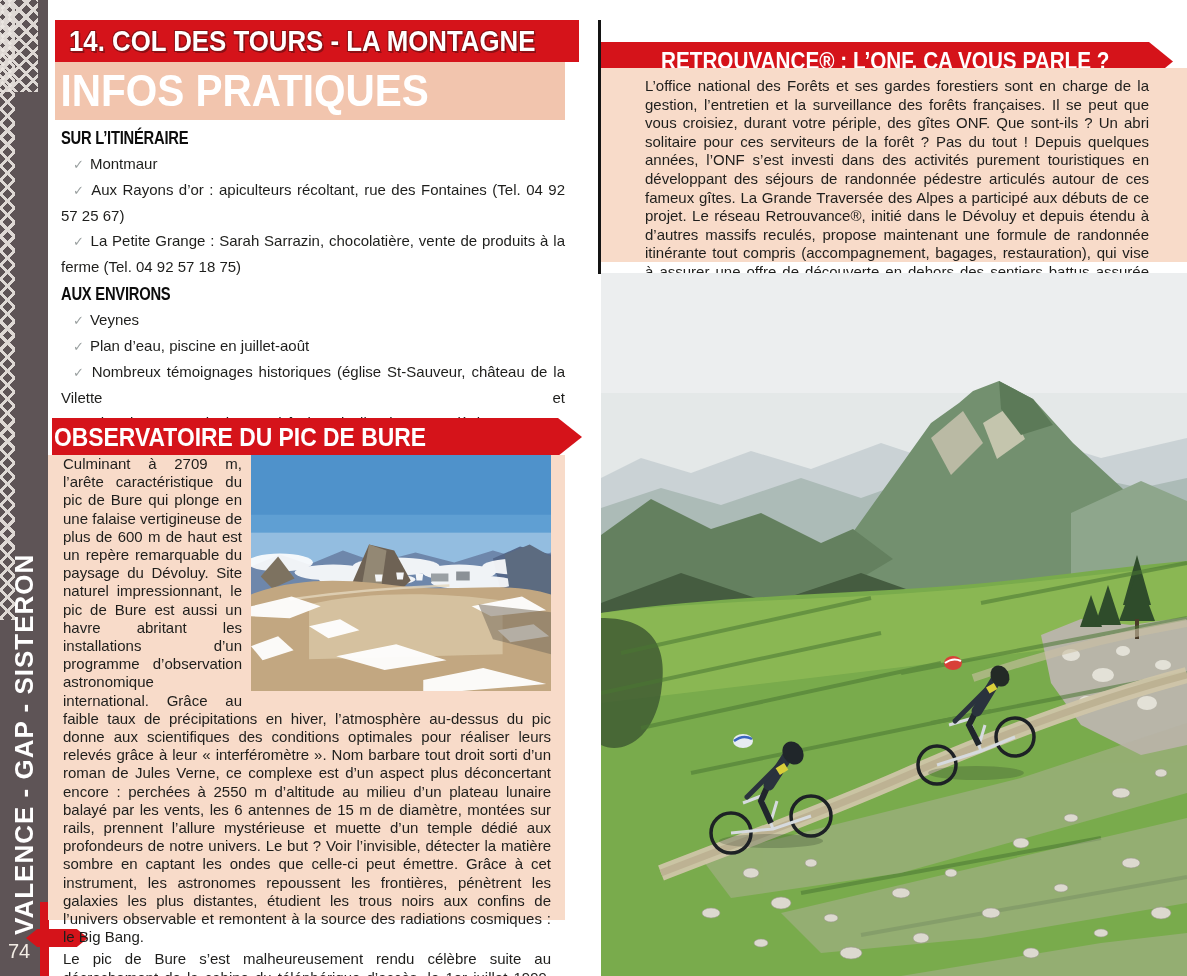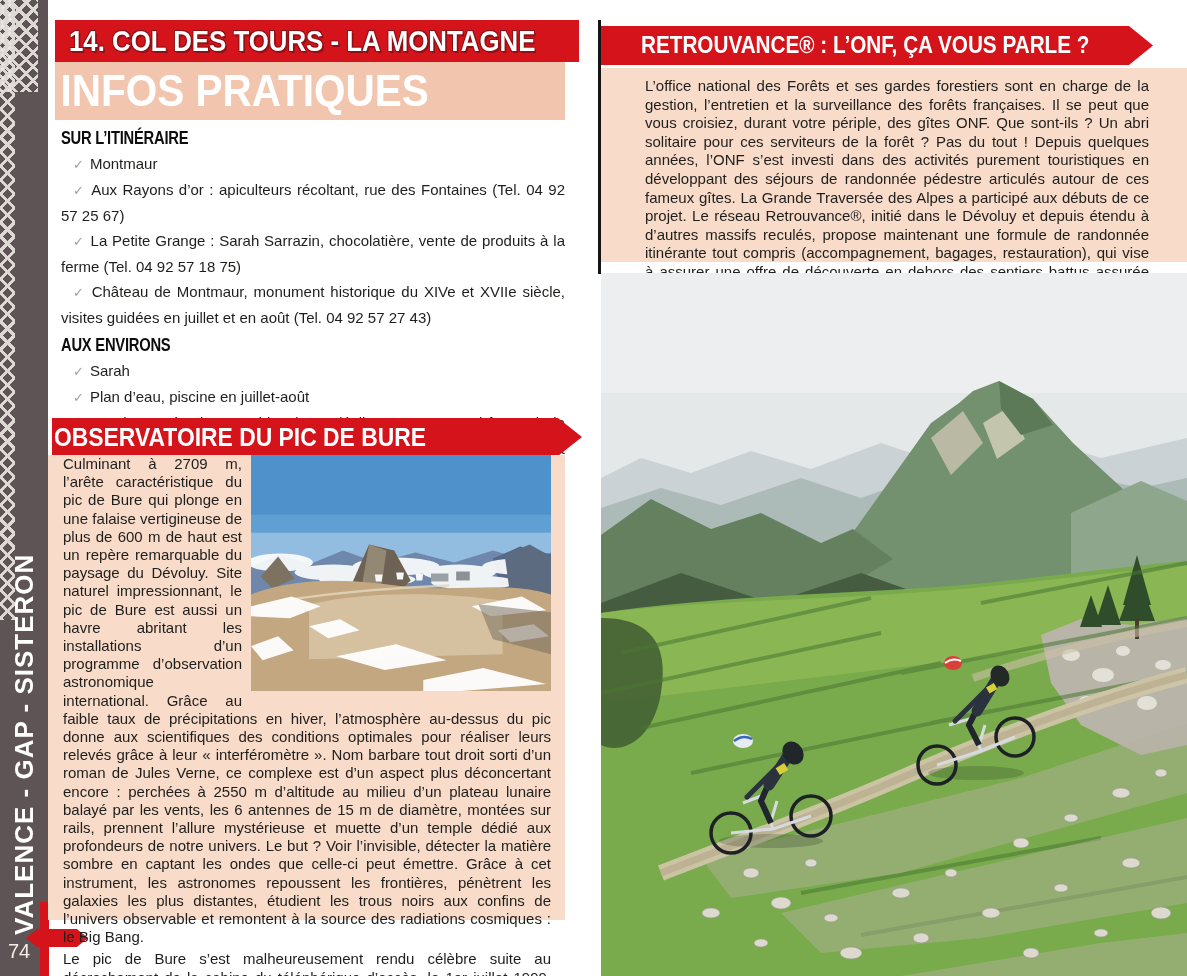--- a/index.html
+++ b/index.html
@@ -27,21 +27,21 @@
   
   .banner-red{position:absolute;background:#d5131a;color:#fff;font-weight:700;overflow:hidden;}
   .cond{display:inline-block;transform-origin:0 50%;white-space:nowrap;}
   .title-banner{left:55px;top:20px;width:510px;height:42px;line-height:42px;font-size:30px;padding-left:14px;}
   .title-banner .cond{transform:scaleX(.86);text-shadow:2px 2px 0 #8c1015,-1px -1px 0 #8c1015,1px -1px 0 #8c1015,-1px 1px 0 #8c1015;}
   .infos-strip{position:absolute;left:55px;top:62px;width:510px;height:58px;background:#f2c5ae;overflow:hidden;}
   .infos-strip .cond{transform:scaleX(.9);color:#fff;font-weight:700;font-size:45px;line-height:58px;padding-left:6px;}
   .arrow{clip-path:polygon(0 0,calc(100% - 24px) 0,100% 50%,calc(100% - 24px) 100%,0 100%);}
   .obs-banner{left:52px;top:418px;width:528px;height:38px;line-height:38px;font-size:26px;padding-left:2px;}
   .obs-banner .cond{transform:scaleX(.88);}
-  .retr-banner{left:601px;top:26px;width:512px;height:39px;line-height:39px;font-size:23px;padding-left:40px;}
+  .retr-banner{left:601px;top:42px;width:512px;height:39px;line-height:39px;font-size:23px;padding-left:60px;}
   .retr-banner .cond{transform:scaleX(.9);}
   
   .lists{position:absolute;left:61px;top:128px;width:504px;}
   .h1{font-size:18px;font-weight:700;color:#0d0d0d;letter-spacing:-.3px;margin:5px 0 2px;
       transform:scaleX(.82);transform-origin:0 50%;white-space:nowrap;}
   .h1:first-child{margin-top:0;}
   .item{font-size:15px;line-height:25px;text-indent:12px;text-align:justify;}
   .jline{text-align-last:justify;}
   .chk{color:#9aa0a0;font-size:13px;margin-right:6px;}
   
@@ -74,24 +74,23 @@
 </div>
 <div class="infos-strip">
   <span class="cond">INFOS PRATIQUES</span>
 </div>
 
 <div class="lists">
   <div class="h1">SUR L’ITINÉRAIRE</div>
   <div class="item"><span class="chk">✓</span><span>Montmaur</span></div>
   <div class="item"><span class="chk">✓</span><span>Aux Rayons d’or : apiculteurs récoltant, rue des Fontaines (Tel. 04 92 57 25 67)</span></div>
   <div class="item"><span class="chk">✓</span><span>La Petite Grange : Sarah Sarrazin, chocolatière, vente de produits à la ferme (Tel. 04 92 57 18 75)</span></div>
-  <div class="item"><span class="chk">✓</span><span>Château de Montmaur, monument historique du XIVe et XVIIe siècle, visites guidées en juillet et en août (Tel. 04 92 57 27 43)</span></div>
 
   <div class="h1">AUX ENVIRONS</div>
-  <div class="item"><span class="chk">✓</span><span>Sarah</span></div>
+  <div class="item"><span class="chk">✓</span><span>Veynes</span></div>
   <div class="item"><span class="chk">✓</span><span>Plan d’eau, piscine en juillet-août</span></div>
   <div class="item jline"><span class="chk">✓</span><span>Nombreux témoignages historiques (église St-Sauveur, château de la Vilette et</span></div>
   <div class="item"><span class="chk">✓</span><span>Cheminots veynois dans un hôtel particulier du XVIIIe siècle</span></div>
 
   <div class="h1">SERVICES</div>
   <div class="item"><span class="chk">✓</span><span>Tous services à Veynes</span></div>
 </div>
 
 <div class="banner-red arrow obs-banner">
   <span class="cond">OBSERVATOIRE DU PIC DE BURE</span>

